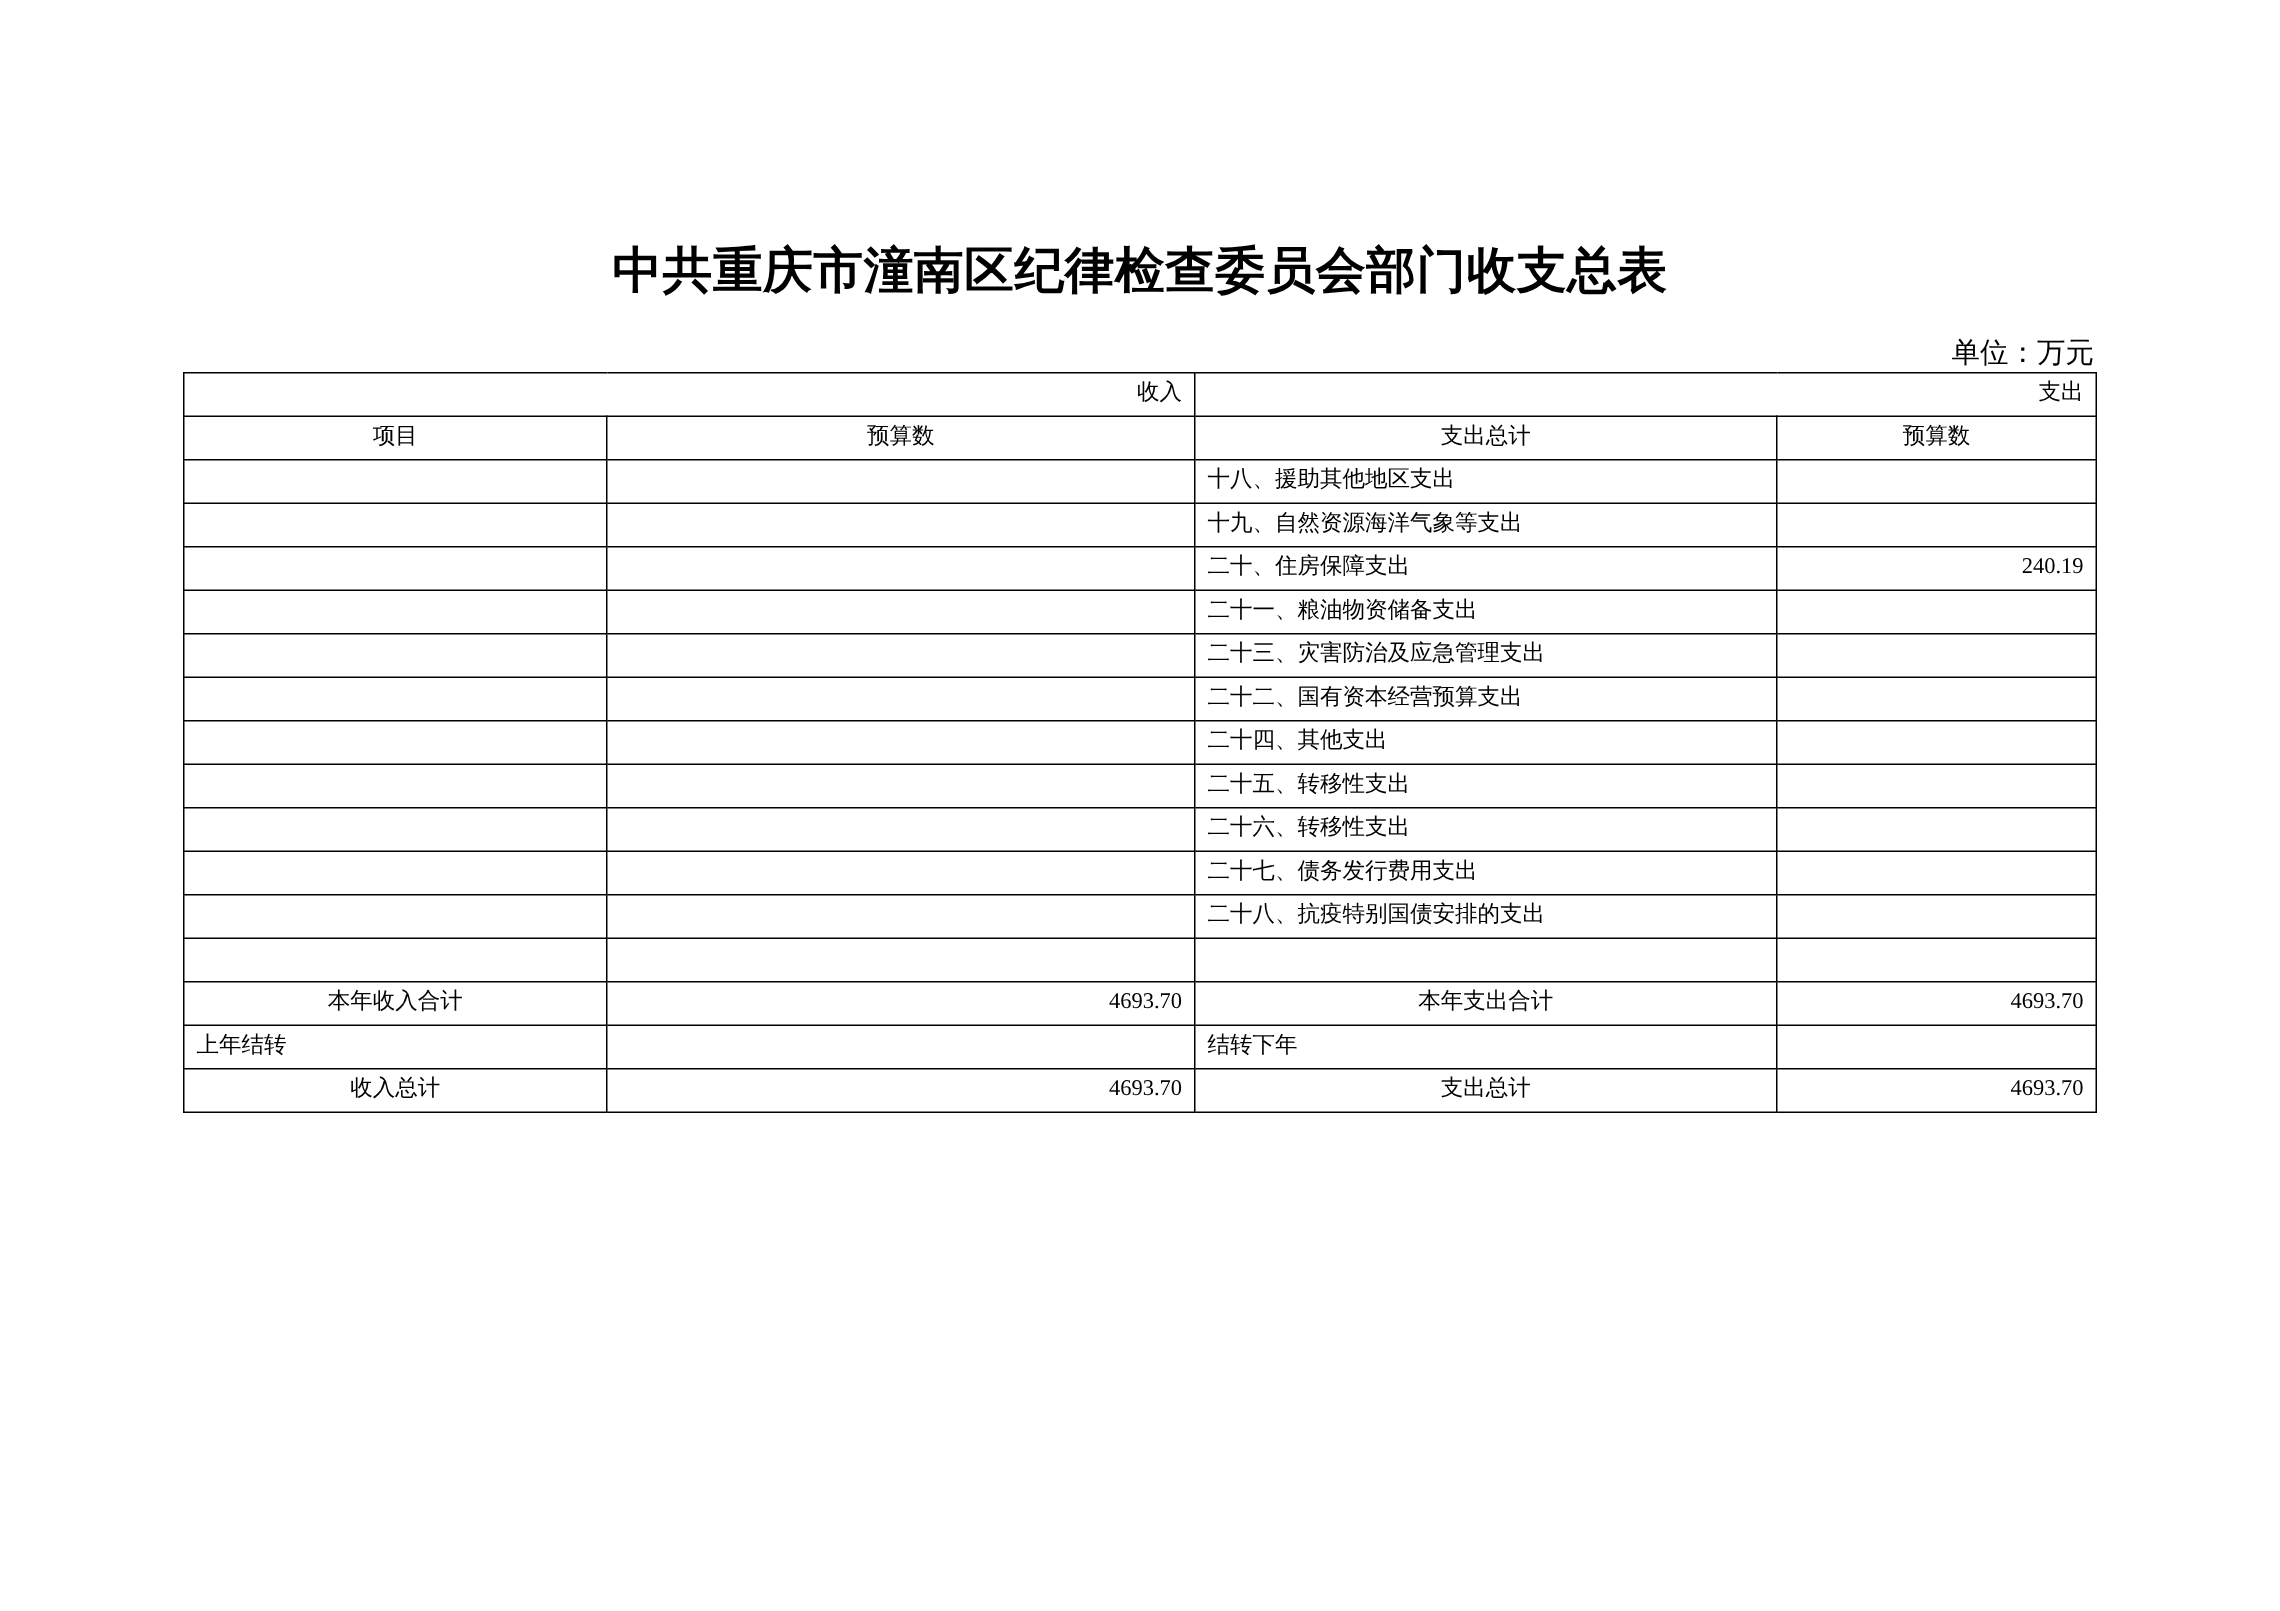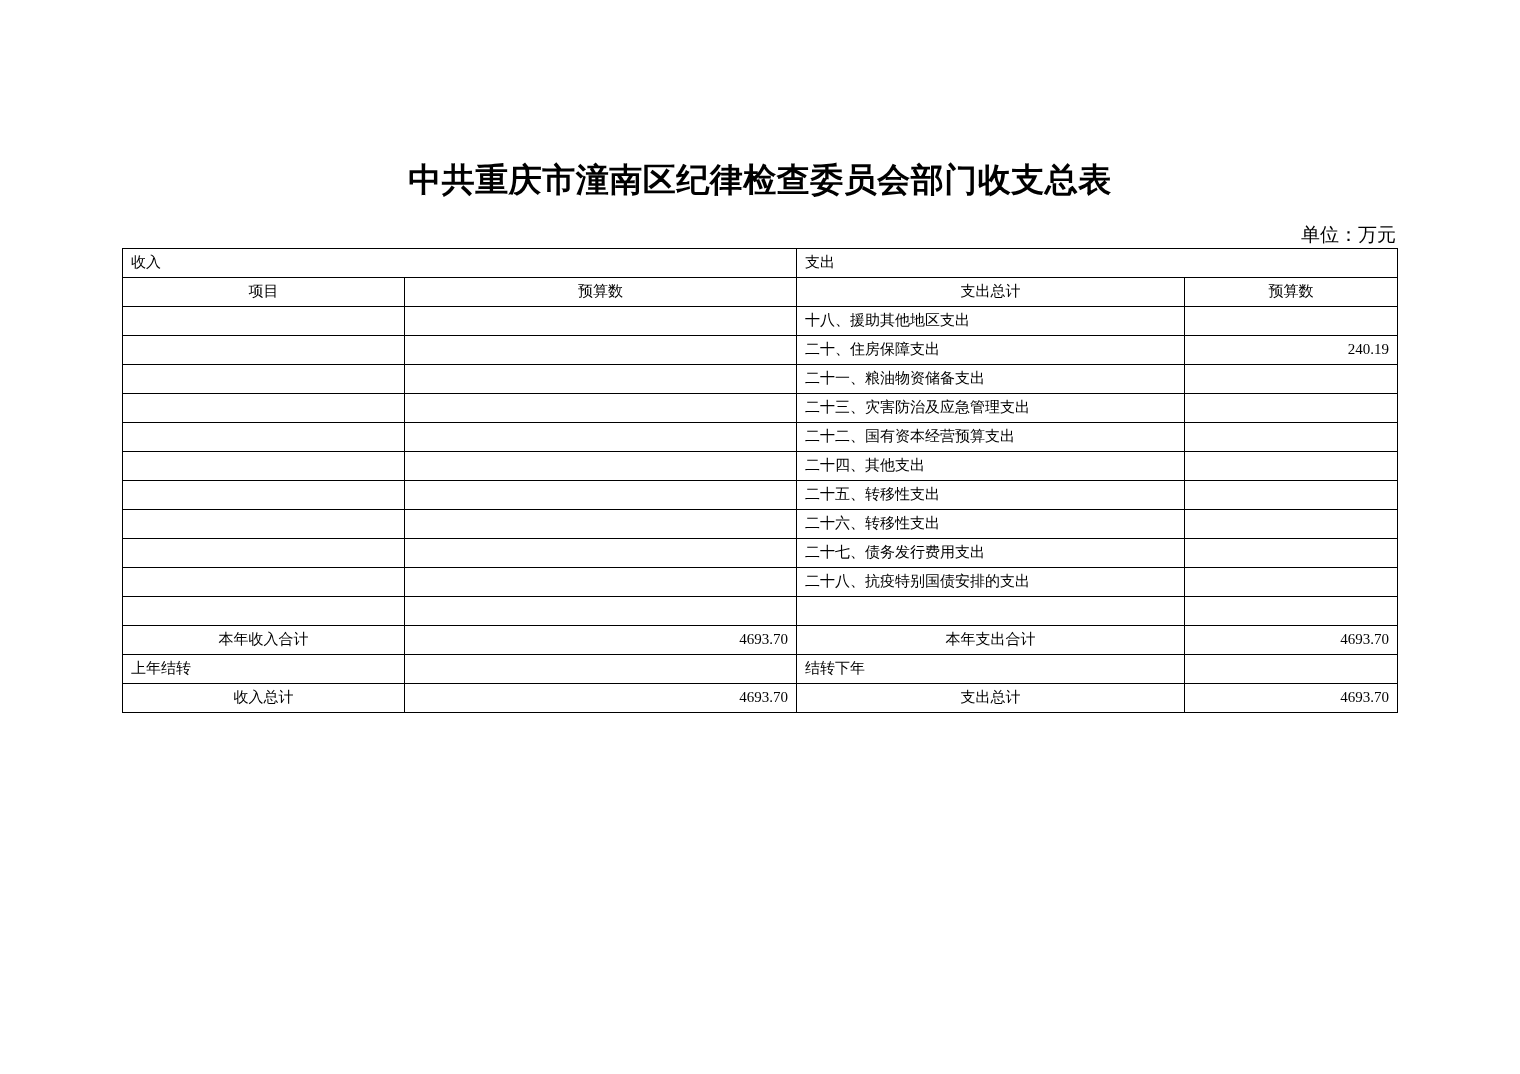--- a/index.html
+++ b/index.html
@@ -62,21 +62,21 @@
     overflow: hidden;
     white-space: nowrap;
   }
   .col-a { width: 282px; }
   .col-b { width: 392px; }
   .col-c { width: 388px; }
   .col-d { width: 213px; }
 
   .ctr { text-align: center; margin-left: 32px; }
   .left { text-align: left; }
-  .group-head { text-align: left; height: 30px; }
+  .group-head { text-align: right; height: 30px; }
   .sub-head { text-align: center; height: 30px; }
   .blank-spacer td { height: 26px; }
   .num { text-align: right; padding-right: 12px; }
 </style>
 </head>
 <body>
 
 <div class="page">
 
   <div class="doc-title">中共重庆市潼南区纪律检查委员会部门收支总表</div>
@@ -105,20 +105,26 @@
 
         <tr>
           <td class="left"></td>
           <td class="num"></td>
           <td class="left">十八、援助其他地区支出</td>
           <td class="num"></td>
         </tr>
         <tr>
           <td class="left"></td>
           <td class="num"></td>
+          <td class="left">十九、自然资源海洋气象等支出</td>
+          <td class="num"></td>
+        </tr>
+        <tr>
+          <td class="left"></td>
+          <td class="num"></td>
           <td class="left">二十、住房保障支出</td>
           <td class="num">240.19</td>
         </tr>
         <tr>
           <td class="left"></td>
           <td class="num"></td>
           <td class="left">二十一、粮油物资储备支出</td>
           <td class="num"></td>
         </tr>
         <tr>

